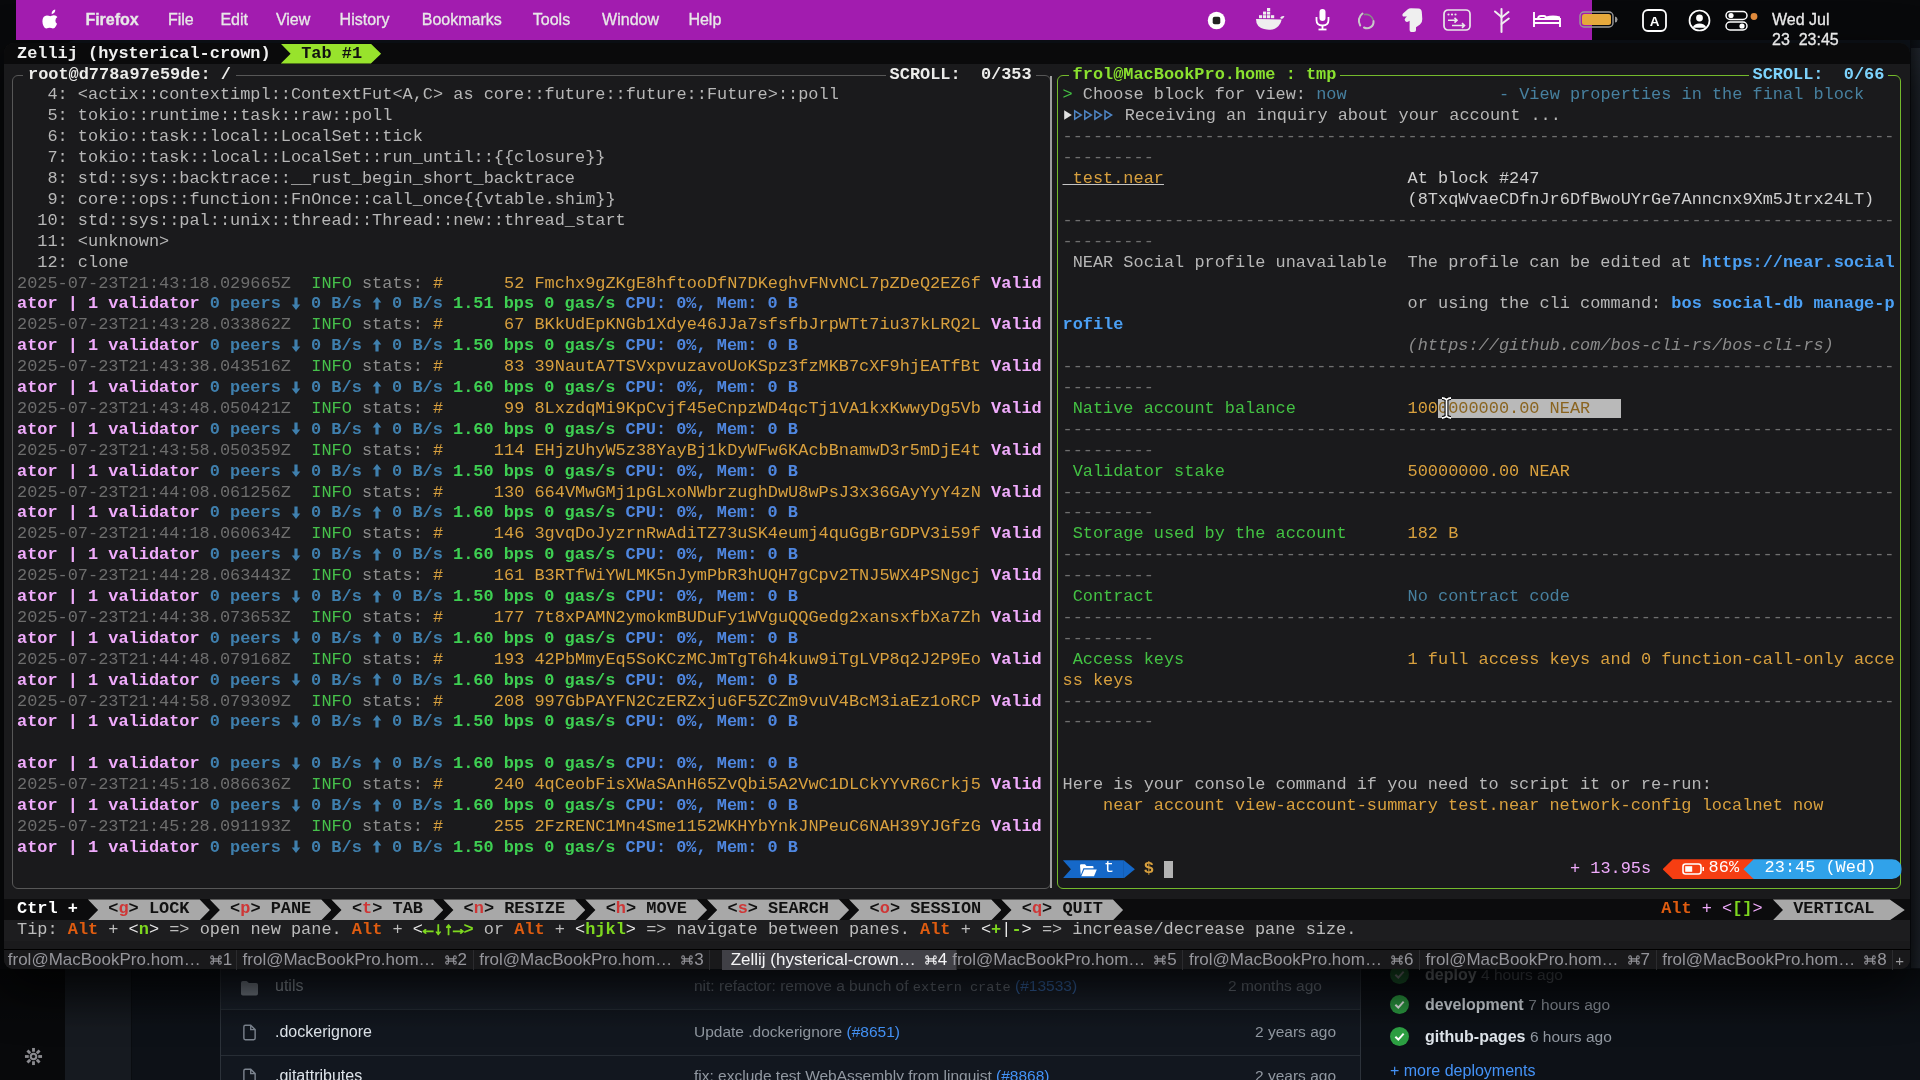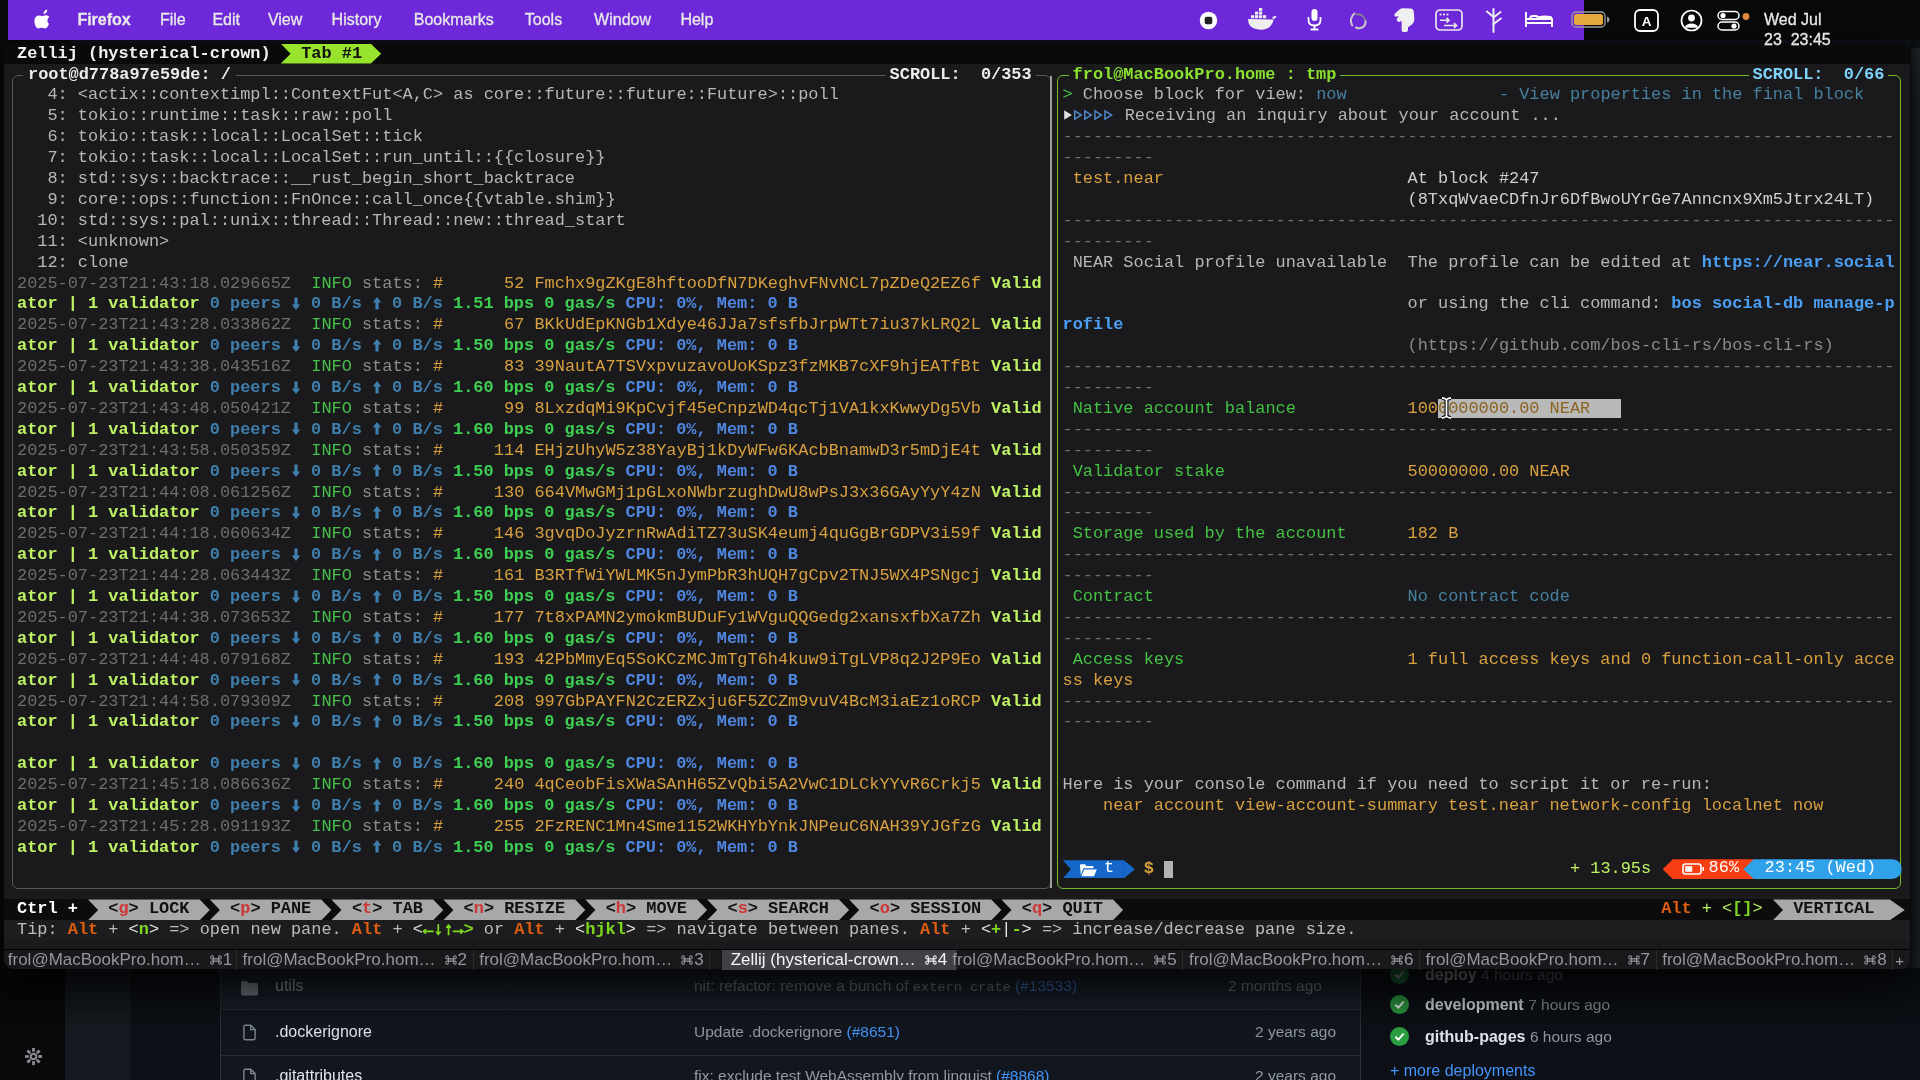--- a/index.html
+++ b/index.html
@@ -1,19 +1,19 @@
 <!DOCTYPE html>
 <html><head><meta charset="utf-8"><style>
 * { box-sizing: border-box; }
 html,body { margin:0; padding:0; width:1920px; height:1080px; background:#08090b; overflow:hidden; font-family:"Liberation Sans",sans-serif; }
 #stage { position:absolute; inset:0; }
 .tr { position:absolute; font-family:"Liberation Mono",monospace; font-size:16.92px; line-height:20.9px; white-space:pre; color:#c4c4c4; }
 .b { font-weight:bold; }
 .dim { color:#6d6d6d; } .sg { color:#8b8b8b; } .grn { color:#46c04b; } .bg2 { color:#3ecf52; }
-.gold { color:#d8a03e; } .steel { color:#3f7fad; } .blu { color:#4f87e0; } .wht { color:#bef264;margin-top:28px; }
+.gold { color:#d8a03e; } .steel { color:#3f7fad; } .blu { color:#4f87e0; } .wht { color:#f0abfc;margin-top:28px; }
 .lnk { color:#4ba0f4; } .vblu { color:#47809f; } .lgrn { color:#43c243; } .txt { color:#b7b7b7; }
 .txt2 { color:#cfcfcf; } .dsh { color:#6f6f6f; } .red { color:#cf3636; } .bk { color:#111; }
 .orange { color:#df5c10; } .kgrn { color:#7ed81f; } .tg { color:#bdbdbd; } .tw { color:#e8e8e8; }
 .ghtxt { position:absolute; font-size:16px; color:#e6edf3; }
 .gname { color:#969fa8; } .gname2 { color:#dfe5eb; }
 .gmut { color:#6e7681; font-size:15.5px; } .gmut2 { color:#9198a1; font-size:15.5px; }
 .glnk { color:#3a6eb5; } .glnk2 { color:#4493f8; }
 .ghrow { position:absolute; left:221px; width:1139px; }
 .tab,.tabsel { position:absolute; top:0; height:20px; display:flex; align-items:center; justify-content:center; font-size:17px; color:#95959b; border-right:1px solid #2b2b2e; }
 .tabsel { background:#404046; color:#f4f4f6; }
@@ -199,30 +199,30 @@
 <div class="tr" style="top:85.40px;left:1498.93px;"><span class="vblu">- View properties in the final block</span></div>
 <div class="tr" style="top:106.30px;left:1062.50px;"><svg width="52" height="14" viewBox="0 0 52 14" style="vertical-align:-2px">
         <path d="M1.2 2.2 L8.8 7 L1.2 11.8 Z" fill="#e0e0e0"></path>
         <path d="M11.7 2.8 L18.3 7 L11.7 11.2 Z" fill="none" stroke="#4f86c6" stroke-width="1.5"></path>
         <path d="M21.8 2.8 L28.4 7 L21.8 11.2 Z" fill="none" stroke="#4f86c6" stroke-width="1.5"></path>
         <path d="M31.9 2.8 L38.5 7 L31.9 11.2 Z" fill="none" stroke="#4f86c6" stroke-width="1.5"></path>
         <path d="M42.0 2.8 L48.6 7 L42.0 11.2 Z" fill="none" stroke="#4f86c6" stroke-width="1.5"></path>
       </svg><span class="txt"> Receiving an inquiry about your account ...</span></div>
 <div class="tr" style="top:127.20px;left:1062.50px;"><span class="dsh">----------------------------------------------------------------------------------</span></div>
 <div class="tr" style="top:148.10px;left:1062.50px;"><span class="dsh">---------</span></div>
-<div class="tr" style="top:169.00px;left:1062.50px;"><span class="gold"> test.near</span></div>
+<div class="tr" style="top:169.00px;left:1062.50px;text-decoration:underline;"><span class="gold"> test.near</span></div>
 <div class="tr" style="top:169.00px;left:1407.59px;"><span class="txt2">At block #247</span></div>
 <div class="tr" style="top:189.90px;left:1407.59px;"><span class="txt2">(8TxqWvaeCDfnJr6DfBwoUYrGe7Anncnx9Xm5Jtrx24LT)</span></div>
 <div class="tr" style="top:210.80px;left:1062.50px;"><span class="dsh">----------------------------------------------------------------------------------</span></div>
 <div class="tr" style="top:231.70px;left:1062.50px;"><span class="dsh">---------</span></div>
 <div class="tr" style="top:252.60px;left:1062.50px;"><span class="txt"> NEAR Social profile unavailable</span></div>
 <div class="tr" style="top:252.60px;left:1407.59px;"><span class="txt">The profile can be edited at </span><span class="lnk b">https://near.social</span></div>
 <div class="tr" style="top:294.40px;left:1407.59px;"><span class="txt">or using the cli command: </span><span class="lnk b">bos social-db manage-p</span></div>
 <div class="tr" style="top:315.30px;left:1062.50px;"><span class="lnk b">rofile</span></div>
-<div class="tr" style="top:336.20px;left:1407.59px;"><span class="sg">(https://github.com/bos-cli-rs/bos-cli-rs)</span></div>
+<div class="tr" style="top:336.20px;left:1407.59px;font-style:italic;"><span class="sg">(https://github.com/bos-cli-rs/bos-cli-rs)</span></div>
 <div class="tr" style="top:357.10px;left:1062.50px;"><span class="dsh">----------------------------------------------------------------------------------</span></div>
 <div class="tr" style="top:378.00px;left:1062.50px;"><span class="dsh">---------</span></div>
 <div class="tr" style="top:398.90px;left:1062.50px;"><span class="lgrn"> Native account balance</span></div>
 <div class="tr" style="top:398.90px;left:1407.59px;"><span class="gold">100</span><span style="background:#b9b9b9;color:#8a6420">0000000.00 NEAR   </span></div>
 <div class="tr" style="top:419.80px;left:1062.50px;"><span class="dsh">----------------------------------------------------------------------------------</span></div>
 <div class="tr" style="top:440.70px;left:1062.50px;"><span class="dsh">---------</span></div>
 <div class="tr" style="top:461.60px;left:1062.50px;"><span class="lgrn"> Validator stake</span></div>
 <div class="tr" style="top:461.60px;left:1407.59px;"><span class="gold">50000000.00 NEAR</span></div>
 <div class="tr" style="top:482.50px;left:1062.50px;"><span class="dsh">----------------------------------------------------------------------------------</span></div>
 <div class="tr" style="top:503.40px;left:1062.50px;"><span class="dsh">---------</span></div>
@@ -348,21 +348,21 @@
       </div>
 <div class="tab" style="left:1652.6px;width:236.6px">
         <span>frol@MacBookPro.hom…</span>
         <span style="margin-left:9px;white-space:nowrap"><svg width="12" height="12" viewBox="0 0 16 16" style="vertical-align:-1.5px;margin-right:1px">
             <path d="M4.5 6.5 L11.5 6.5 L11.5 9.5 L4.5 9.5 Z M4.5 6.5 L3 6.5 Q1 6.5 1 4.5 Q1 2.5 3 2.5 Q4.5 2.5 4.5 4.5 Z M11.5 6.5 L13 6.5 Q15 6.5 15 4.5 Q15 2.5 13 2.5 Q11.5 2.5 11.5 4.5 Z M4.5 9.5 L3 9.5 Q1 9.5 1 11.5 Q1 13.5 3 13.5 Q4.5 13.5 4.5 11.5 Z M11.5 9.5 L13 9.5 Q15 9.5 15 11.5 Q15 13.5 13 13.5 Q11.5 13.5 11.5 11.5 Z" fill="none" stroke="currentColor" stroke-width="1.4"></path>
           </svg>8</span>
       </div>
 <div style="position:absolute;right:6px;top:2px;color:#9a9a9e;font-size:15px">+</div>
   </div>
 
-  <div style="position:absolute;left:8px;top:0;width:1576px;height:40px;background:#6d28d9;color:#e8e8e8;font-size:16px">
+  <div style="position:absolute;left:16px;top:0;width:1576px;height:40px;background:#a21caf;color:#e8e8e8;font-size:16px">
     <svg style="position:absolute;left:26px;top:9px" width="19" height="22" viewBox="0 0 19 22">
 <path fill="#fff" d="M9.7 5.2 Q9.4 3.4 10.5 2.1 Q11.5 0.9 13.2 0.6 Q13.5 2.3 12.5 3.6 Q11.4 5 9.7 5.2 Z
 M13.4 11.7 Q13.4 9.4 15.4 8.1 Q14.2 6.4 12 6.3 Q10.9 6.2 9.6 6.8 Q8.8 7.2 8.3 7.2 Q7.7 7.2 6.8 6.8 Q5.8 6.4 4.9 6.4 Q2.8 6.5 1.6 8.1 Q0.4 9.8 0.4 12.3 Q0.4 14.6 1.5 16.9 Q2.7 19.5 4.5 19.5 Q5.2 19.5 6 19.1 Q6.9 18.7 7.7 18.7 Q8.4 18.7 9.3 19.1 Q10.2 19.5 10.9 19.5 Q12.6 19.5 14 17 Q14.7 15.8 15 14.7 Q13.4 13.9 13.4 11.7 Z"></path>
       </svg>
     <div style="position:absolute;top:10px;left:0;width:100%;height:20px;line-height:20px;-webkit-text-stroke:0.3px #e8e8e8">
         <span style="position:absolute;left:69.4px;font-weight:bold">Firefox</span>
 <span style="position:absolute;left:151.9px">File</span>
 <span style="position:absolute;left:204.4px">Edit</span>
 <span style="position:absolute;left:259.9px">View</span>
 <span style="position:absolute;left:323.6px">History</span>

